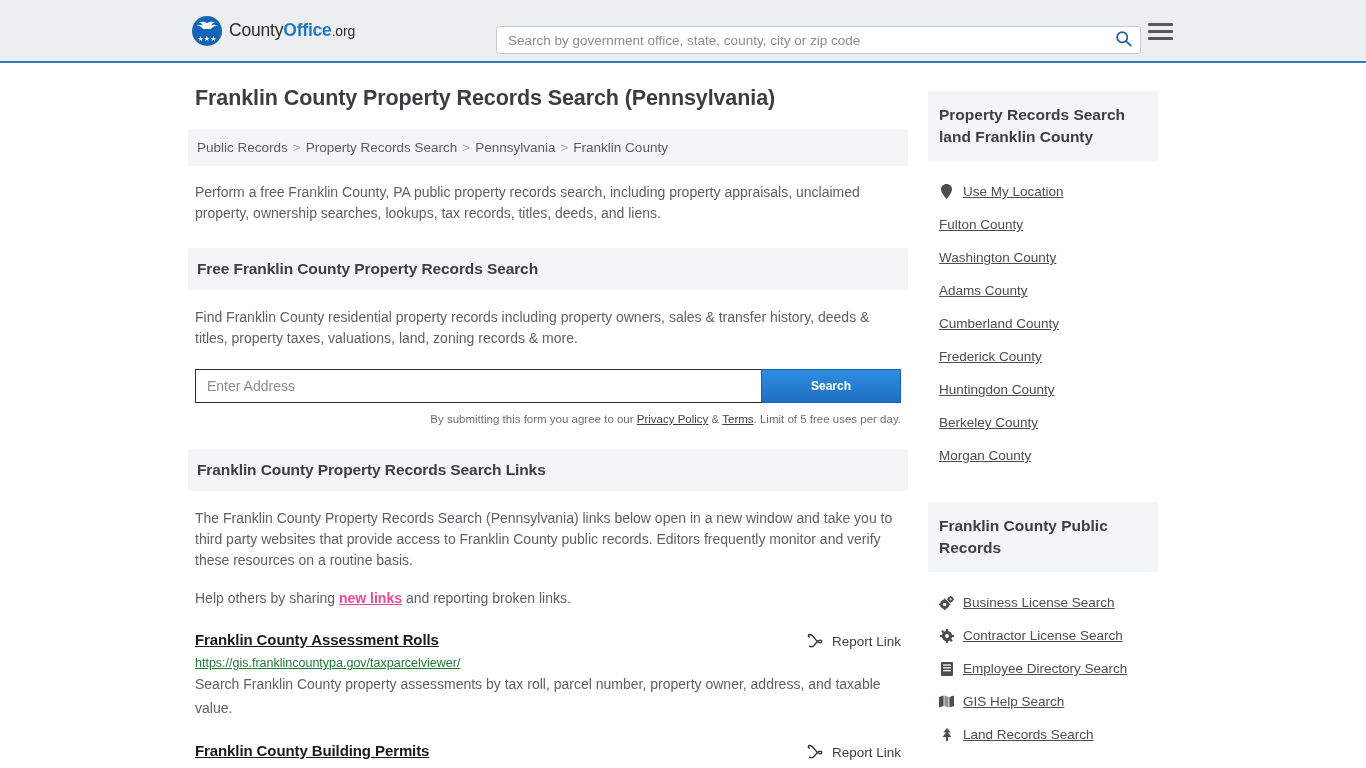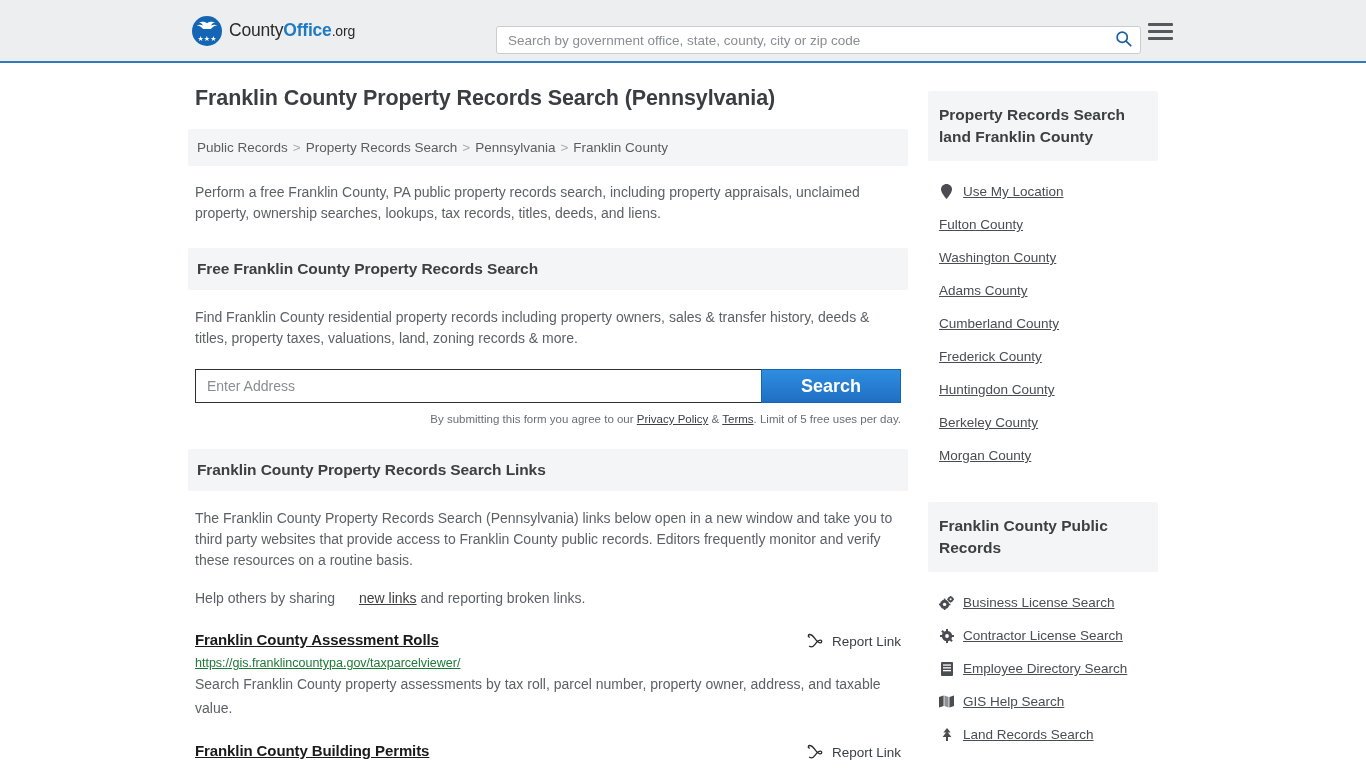--- a/index.html
+++ b/index.html
@@ -165,24 +165,23 @@
     letter-spacing: -0.1px;
   }
 
   p.body-text {
     margin: 17px 7px 0 7px;
     font-size: 14px;
     line-height: 21px;
     color: #5d6166;
   }
   p.body-text a {
-    color: #404040;
+    color: #ec4899;
     text-decoration: underline;
-    font-weight: normal;
-    margin-left: 20px;
+    font-weight: bold;
   }
 
   
   .search-form {
     display: flex;
     margin: 20px 7px 0 7px;
     height: 34px;
   }
   .addr-input {
     flex: 1;
@@ -195,21 +194,21 @@
     color: #333;
     background: #fff;
   }
   .addr-input::placeholder { color: #8a8d91; }
   .submit-btn {
     width: 140px;
     border: 1px solid #1565b5;
     background: linear-gradient(to bottom, #2f8de0 0%, #1f6fc4 100%);
     color: #ffffff;
     font-family: "Liberation Sans", sans-serif;
-    font-size: 18px;
+    font-size: 12px;
     font-weight: bold;
     cursor: pointer;
   }
   .form-note {
     margin: 10px 7px 0 7px;
     text-align: right;
     font-size: 11.5px;
     color: #6b6e72;
   }
   .form-note a { color: #3c4043; text-decoration: underline; }

